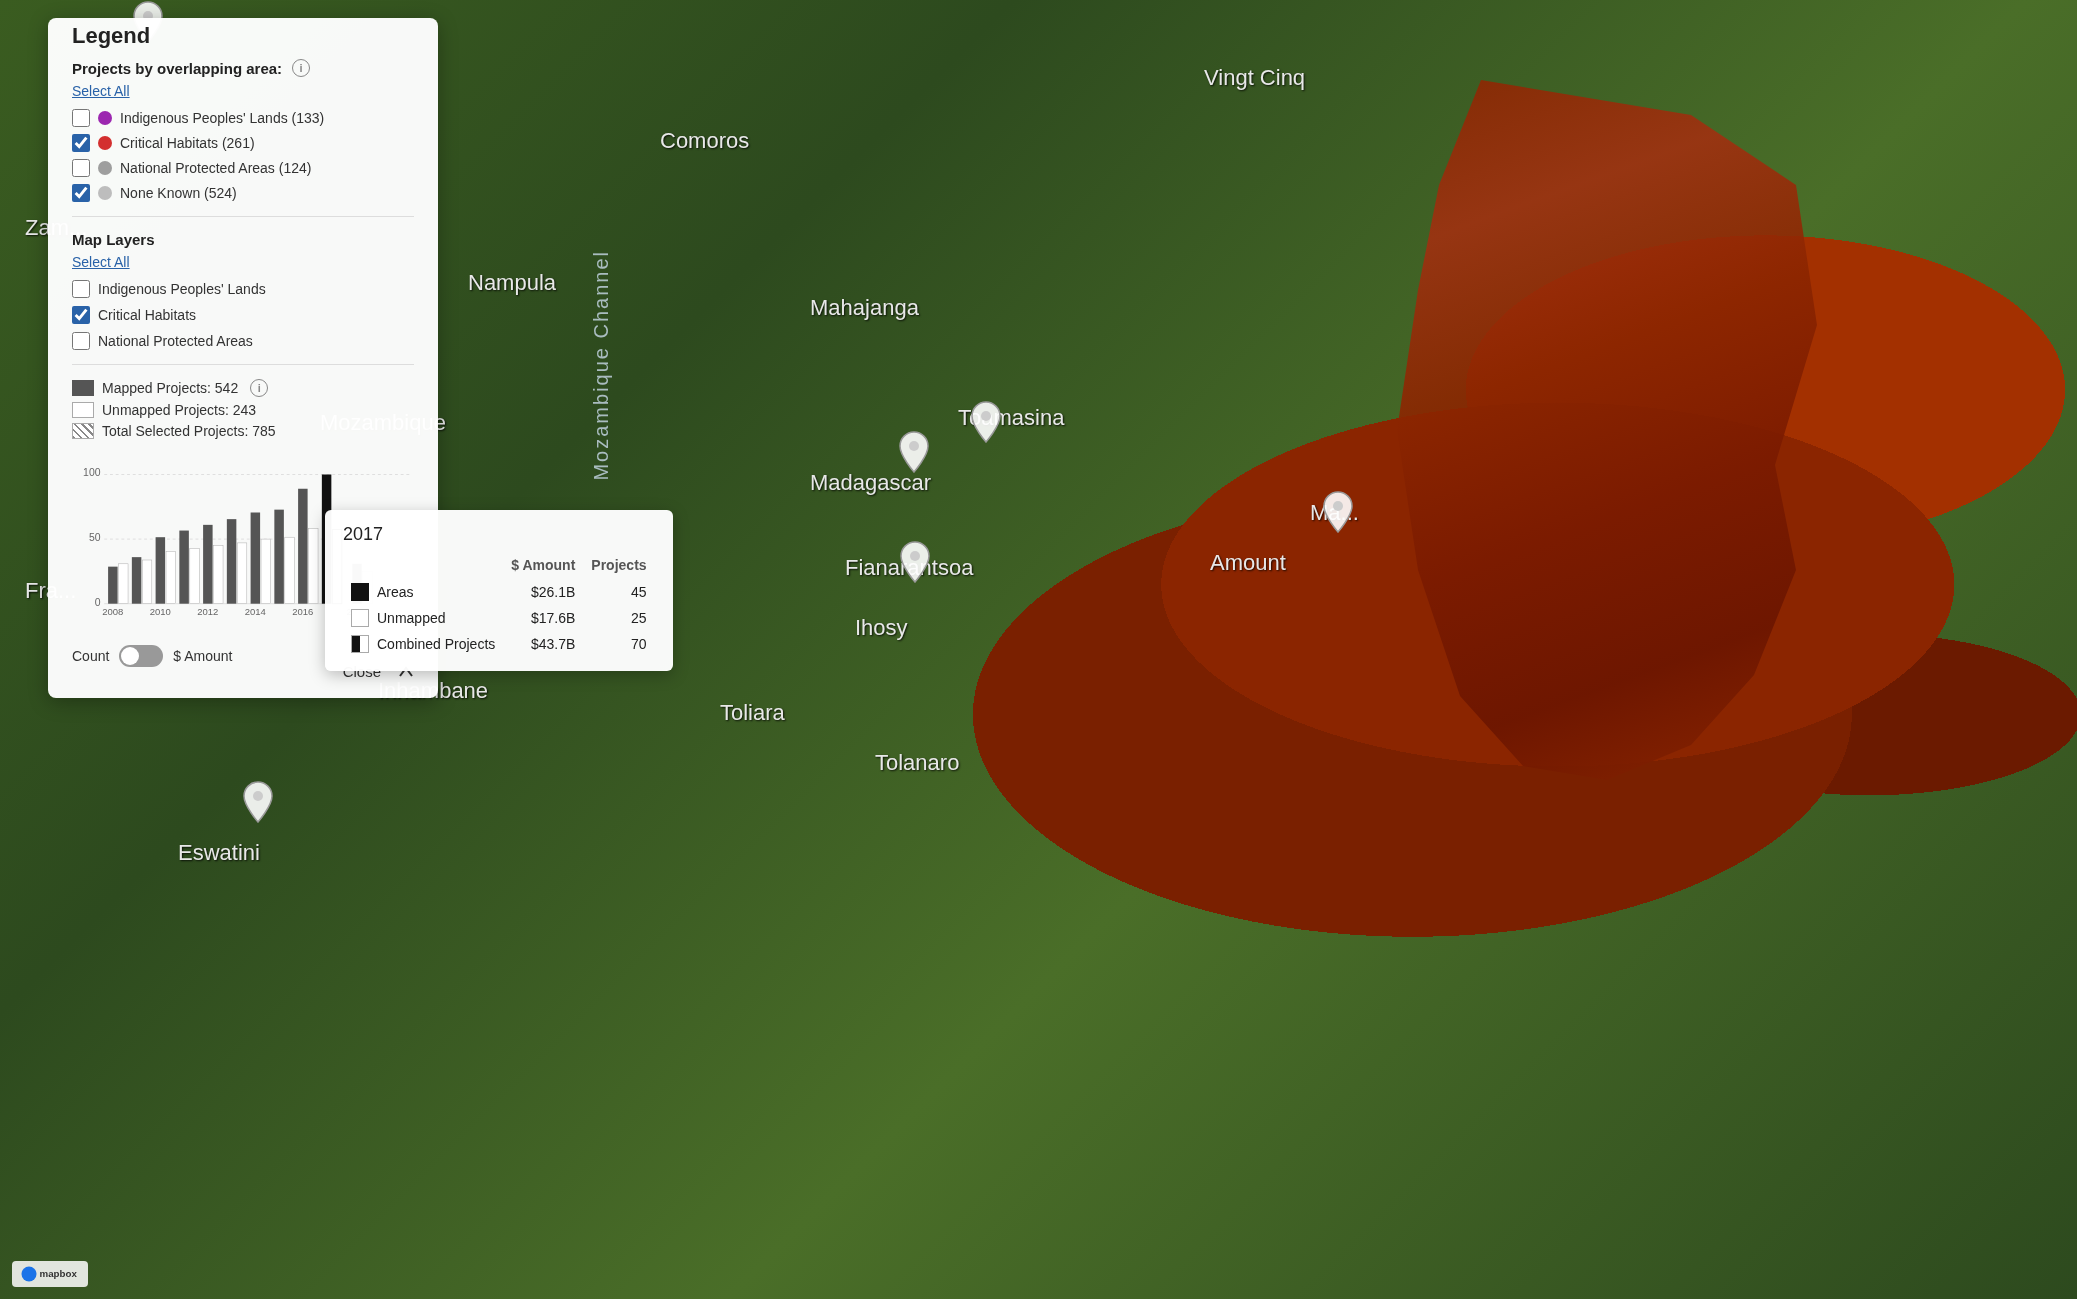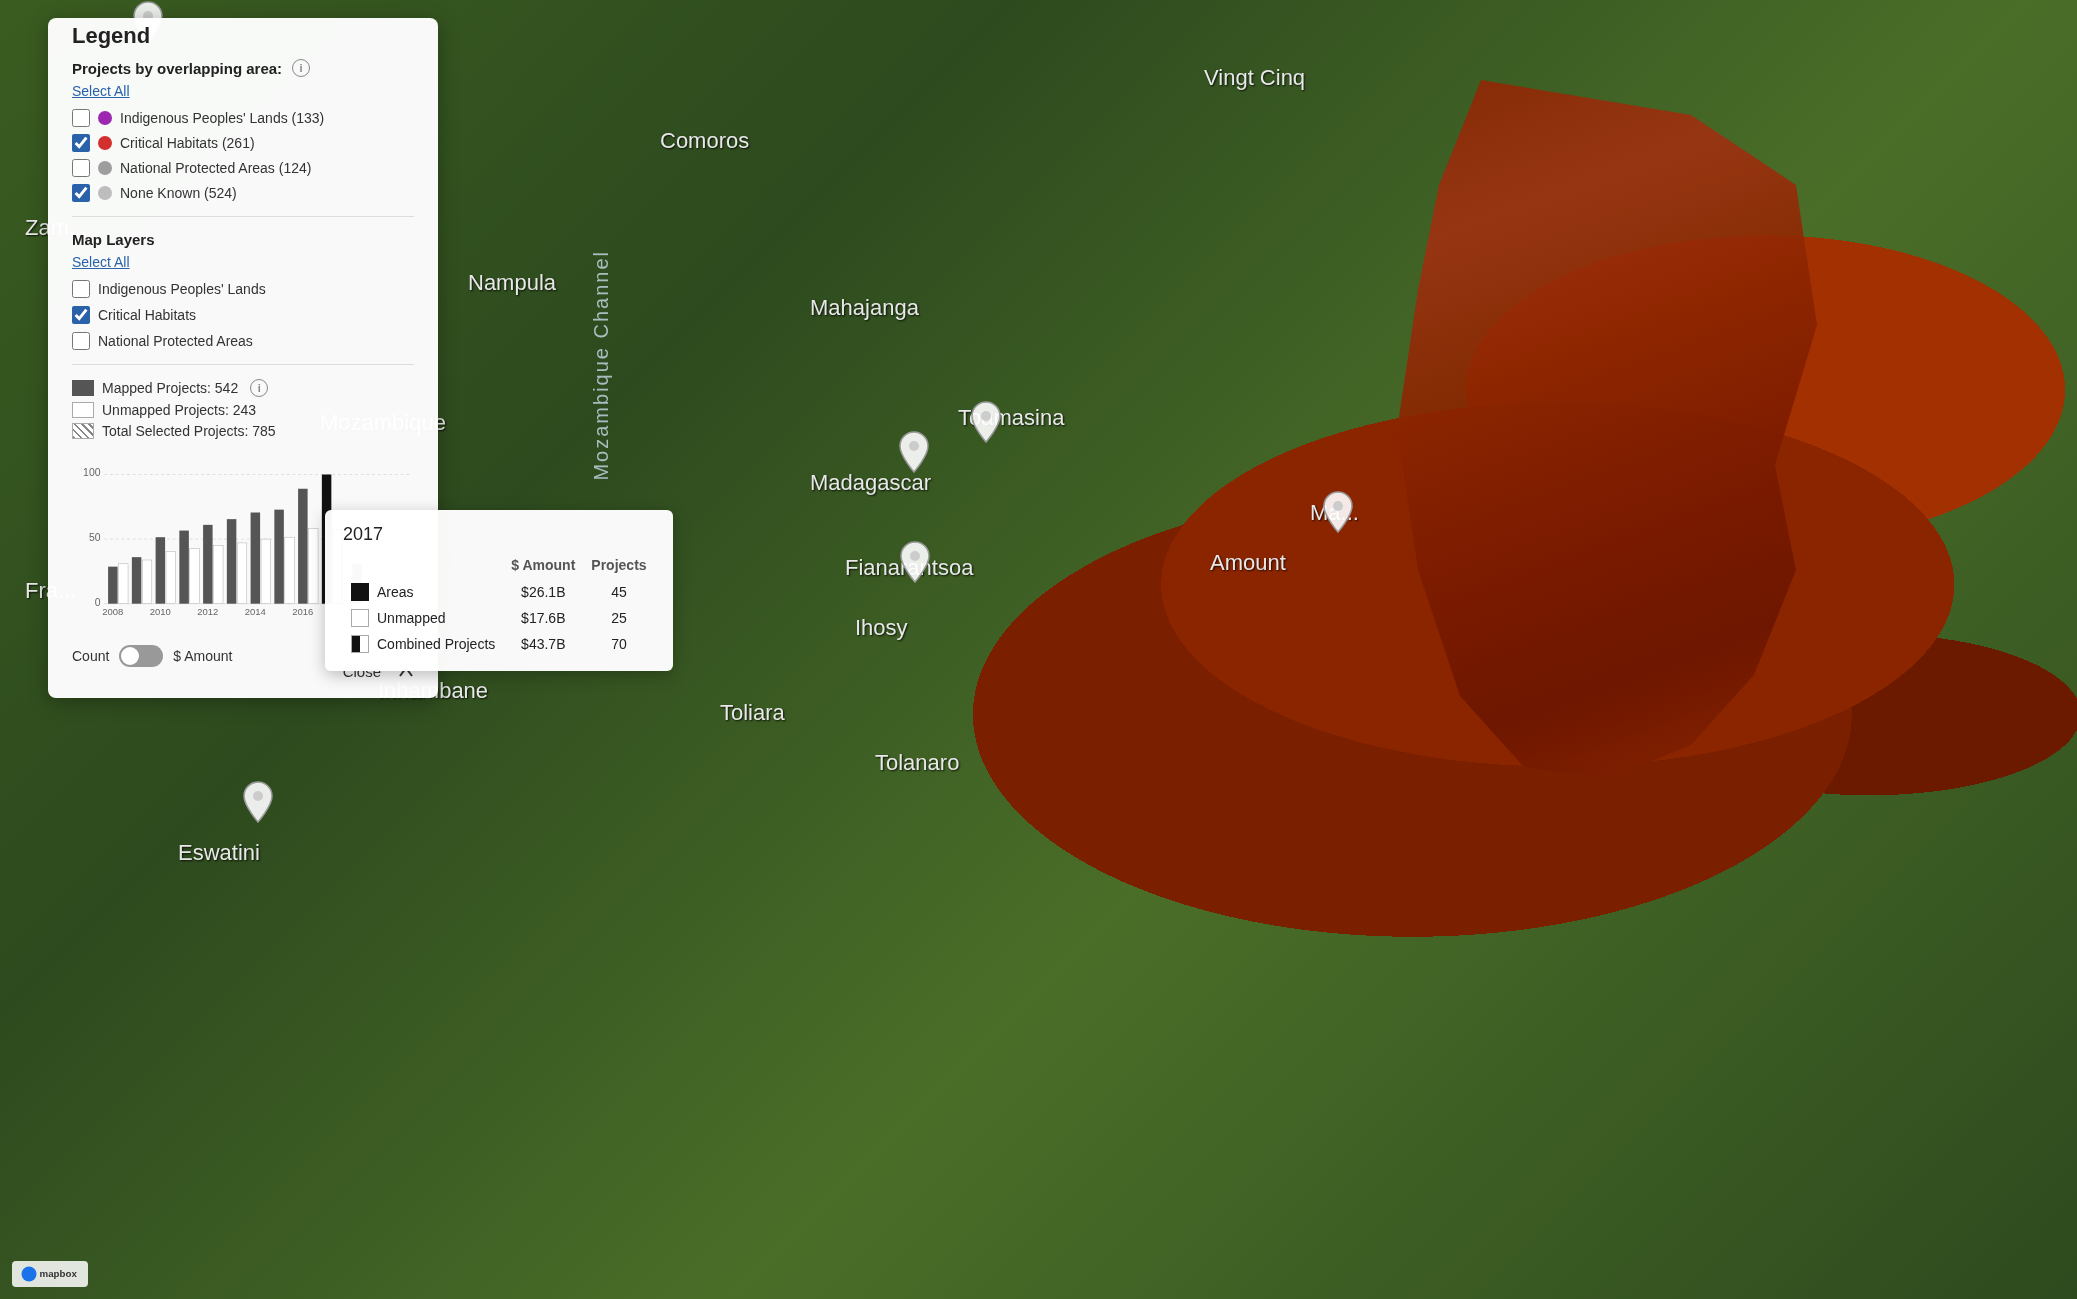--- a/index.html
+++ b/index.html
@@ -258,21 +258,21 @@
 
     .tooltip-table th {
       text-align: right;
       font-weight: 600;
       color: #555;
       padding: 2px 8px 6px 8px;
     }
     .tooltip-table th:first-child { text-align: left; }
 
     .tooltip-table td {
-      text-align: center;
+      text-align: right;
       padding: 4px 8px;
       color: #222;
     }
     .tooltip-table td:first-child { text-align: left; }
 
     .tooltip-color-cell {
       display: flex;
       align-items: center;
       gap: 8px;
     }

